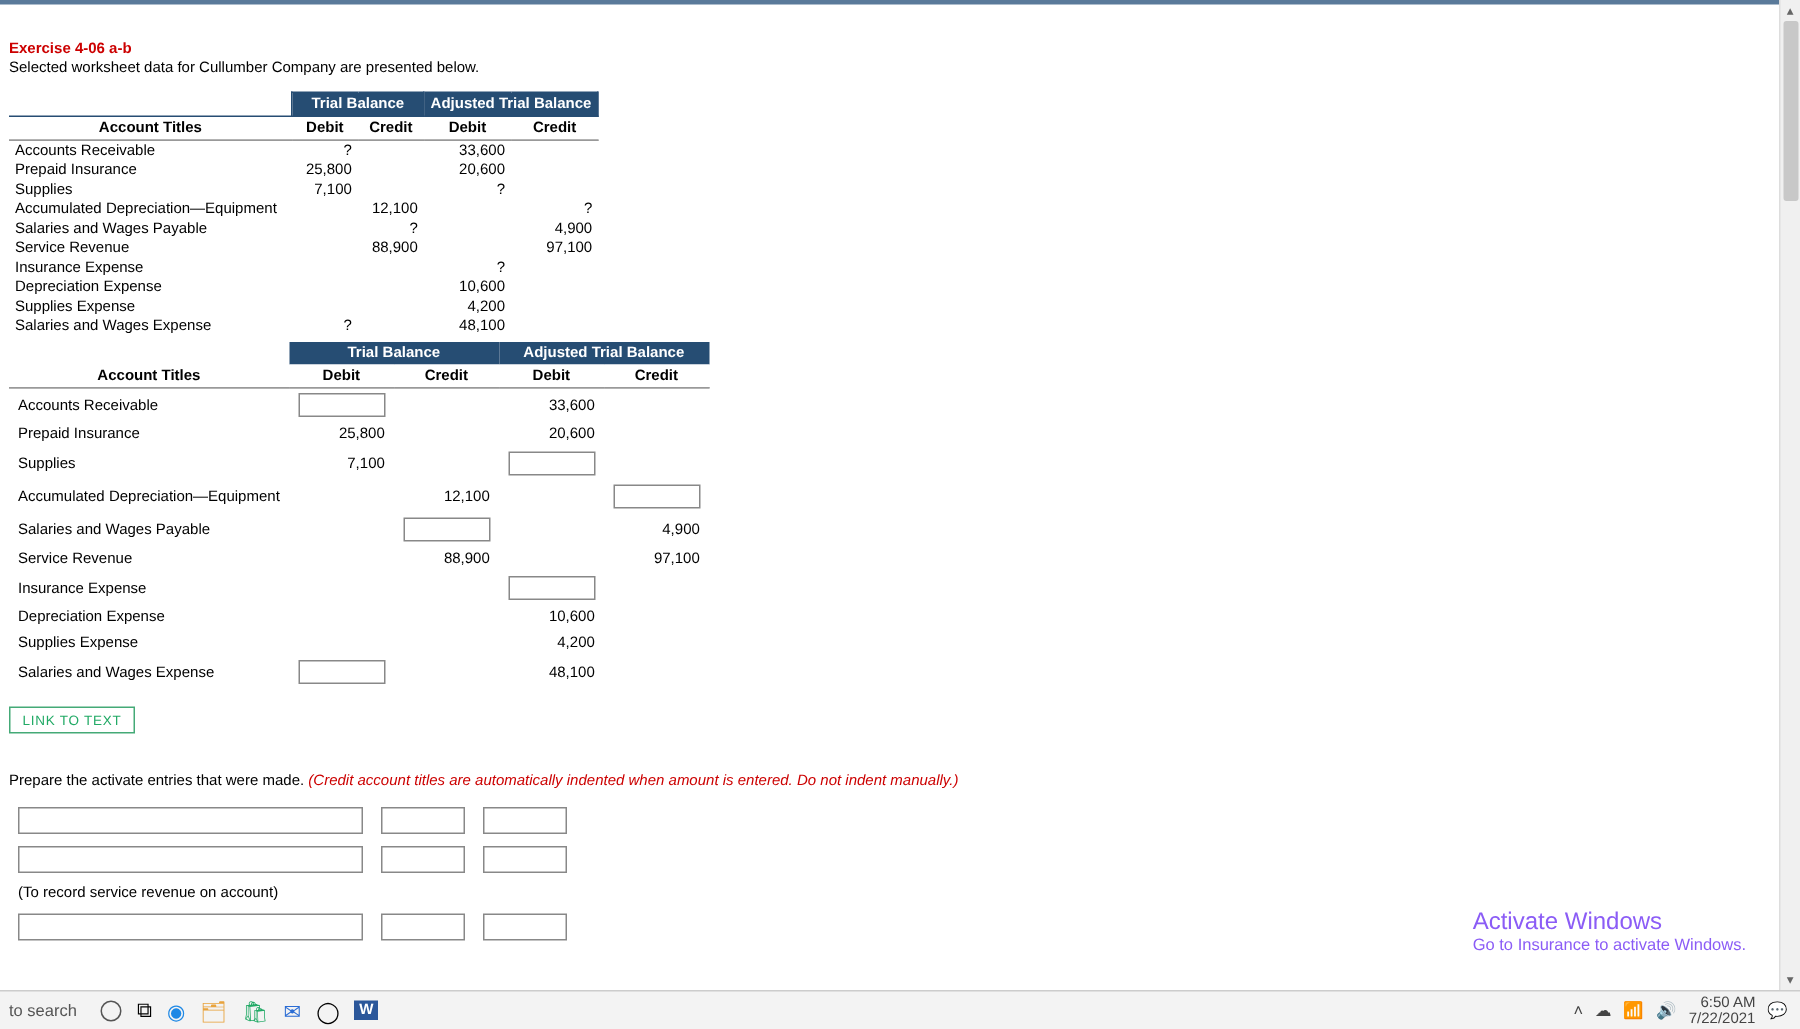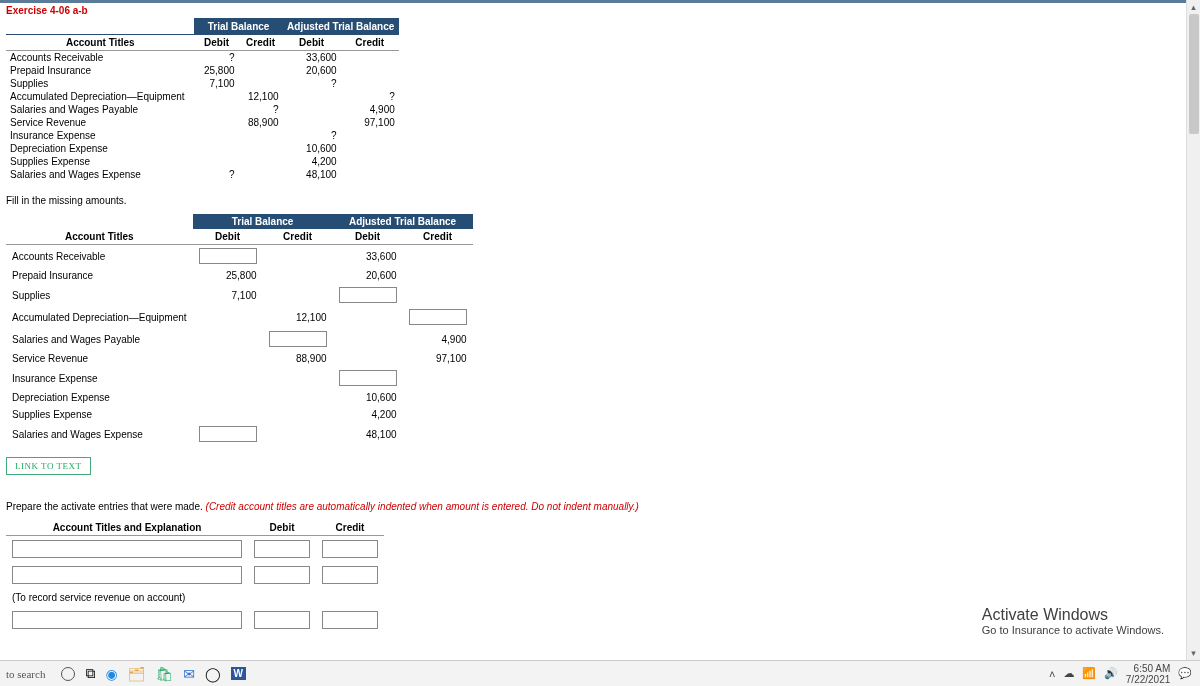--- a/index.html
+++ b/index.html
@@ -10,21 +10,21 @@
     font-size: 10px;
     color: #000;
     background: #fff;
     width: 1200px;
     height: 686px;
     overflow: hidden;
     position: relative;
   }
   .page-scroll {
     border-top: 3px solid #5a7a9a;
-    padding: 2px 0 0 6px;
+    padding: 24px 0 0 6px;
     height: 660px;
     overflow: hidden;
   }
   .ex-title { color: #c00; font-weight: bold; font-size: 10px; margin-bottom: 2px; }
   .ex-sub { font-size: 10px; margin-bottom: 10px; }
   .section-gap { margin: 14px 0 8px 0; font-size: 10px; }
   .note-red { color: #c00; font-style: italic; text-align: center; }
 
   
   .t1 { border-collapse: collapse; font-size: 10px; }
@@ -38,55 +38,56 @@
   
   .t2 { border-collapse: collapse; font-size:10px; margin-top:4px;}
   .t2 th.grp { background:#264d73; color:#fff; font-weight:bold; padding:2px 6px; text-align:center;}
   .t2 th.sub { background:#fff; color:#000; font-weight:bold; padding:2px 6px; text-align:center; border-bottom:1px solid #999;}
   .t2 th.acct-head { font-weight:bold; text-align:center; border-bottom:1px solid #999; padding:2px 6px;}
   .t2 td { padding:3px 6px;}
   .t2 td.num { text-align:right; min-width:70px;}
   .t2 td.lbl { min-width:180px;}
   .t2 input.cell { width:58px; height:16px; font-size:10px; padding:1px 2px; border:1px solid #888; text-align:right;}
 
-  .link-btn { display:inline-block; border:1px solid #4a7; color:#2a6; font-size:9px; padding:3px 8px; margin:12px 0; letter-spacing:0.5px; cursor:pointer;font-family:Liberation Serif, serif;}
+  .link-btn { display:inline-block; border:1px solid #4a7; color:#2a6; font-size:9px; padding:3px 8px; margin:12px 0; letter-spacing:0.5px; cursor:pointer;}
 
   
   .t3 { border-collapse: collapse; font-size:10px; margin-top:6px;}
   .t3 th { font-weight:bold; text-align:center; padding:2px 8px; border-bottom:1px solid #999;}
   .t3 td { padding:4px 6px;}
   .t3 input.big { width:230px; height:18px; border:1px solid #888; font-size:10px; padding:2px;}
   .t3 input.sm { width:56px; height:18px; border:1px solid #888; font-size:10px; padding:2px;}
   .entry-label { font-size:10px; margin:6px 0 2px 0;}
 
   
   .vscroll { position:absolute; right:0; top:0; width:14px; height:660px; background:#f0f0f0; border-left:1px solid #ddd;}
   .vscroll .up, .vscroll .down { height:14px; text-align:center; font-size:9px; color:#666; line-height:14px;}
   .vscroll .thumb { position:absolute; top:14px; left:2px; width:10px; height:120px; background:#c8c8c8; border-radius:2px;}
 
   
-  .watermark { position:absolute; right:36px; bottom:50px; color:#404040; font-size:16px; pointer-events:none;}
+  .watermark { position:absolute; right:36px; bottom:50px; color:#8b5cf6; font-size:16px; pointer-events:none;}
   .watermark .sub { font-size:11px;}
 
   
   .taskbar { position:absolute; left:0; right:0; bottom:0; height:26px; background:#f3f3f3; border-top:1px solid #ccc; display:flex; align-items:center; font-size:11px;}
-  .taskbar .search { flex:0 0 auto; padding:0 10px 0 6px; color:#555;font-family:Liberation Serif, serif;}
+  .taskbar .search { flex:0 0 auto; padding:0 10px 0 6px; color:#555;}
   .taskbar .icons { display:flex; gap:10px; align-items:center; padding-left:6px;}
   .taskbar .icons span { font-size:14px;}
   .taskbar .spacer { flex:1;}
   .taskbar .tray { display:flex; align-items:center; gap:8px; padding-right:8px; color:#444;}
   .taskbar .clock { text-align:right; line-height:11px; font-size:10px;}
 
   .circle-icon { width:14px; height:14px; border:1.5px solid #555; border-radius:50%; display:inline-block;}
 </style>
 </head>
 <body>
 
 <div class="page-scroll">
   <div class="ex-title">Exercise 4-06 a-b</div>
+  <div class="ex-sub">Selected worksheet data for Cullumber Company are presented below.</div>
 
   
   <table class="t1">
     <tbody>
         <tr>
       <th class="sub" style="border:0;background:transparent"></th>
       <th class="grp" colspan="2">Trial Balance</th>
       <th class="grp" colspan="2">Adjusted Trial Balance</th>
     </tr>
     <tr>
@@ -164,21 +165,20 @@
         <tr>
           <td class="lbl">Salaries and Wages Expense</td>
           <td class="num">?</td>
           <td class="num"></td>
           <td class="num">48,100</td>
           <td class="num"></td>
         </tr>
       </tbody>
   </table>
 
-  <div class="section-gap">Fill in the missing amounts.</div>
 
   
   <table class="t2">
     <tbody>
         <tr>
       <th style="background:transparent"></th>
       <th class="grp" colspan="2">Trial Balance</th>
       <th class="grp" colspan="2">Adjusted Trial Balance</th>
     </tr>
     <tr>
@@ -264,25 +264,20 @@
   </table>
 
   <div class="link-btn">LINK TO TEXT</div>
 
   <div class="section-gap">
     <span>Prepare the activate entries that were made. </span><span class="note-red">(Credit account titles are automatically indented when amount is entered. Do not indent manually.)</span>
   </div>
 
   <table class="t3">
     <tbody>
-        <tr>
-      <th>Account Titles and Explanation</th>
-      <th>Debit</th>
-      <th>Credit</th>
-    </tr>
     <tr>
           <td><input class="big" style=""></td>
         <td><input class="sm" style=""></td>
         <td><input class="sm" style=""></td>
         </tr>
     <tr>
           <td><input class="big" style=""></td>
         <td><input class="sm" style=""></td>
         <td><input class="sm" style=""></td>
         </tr>

